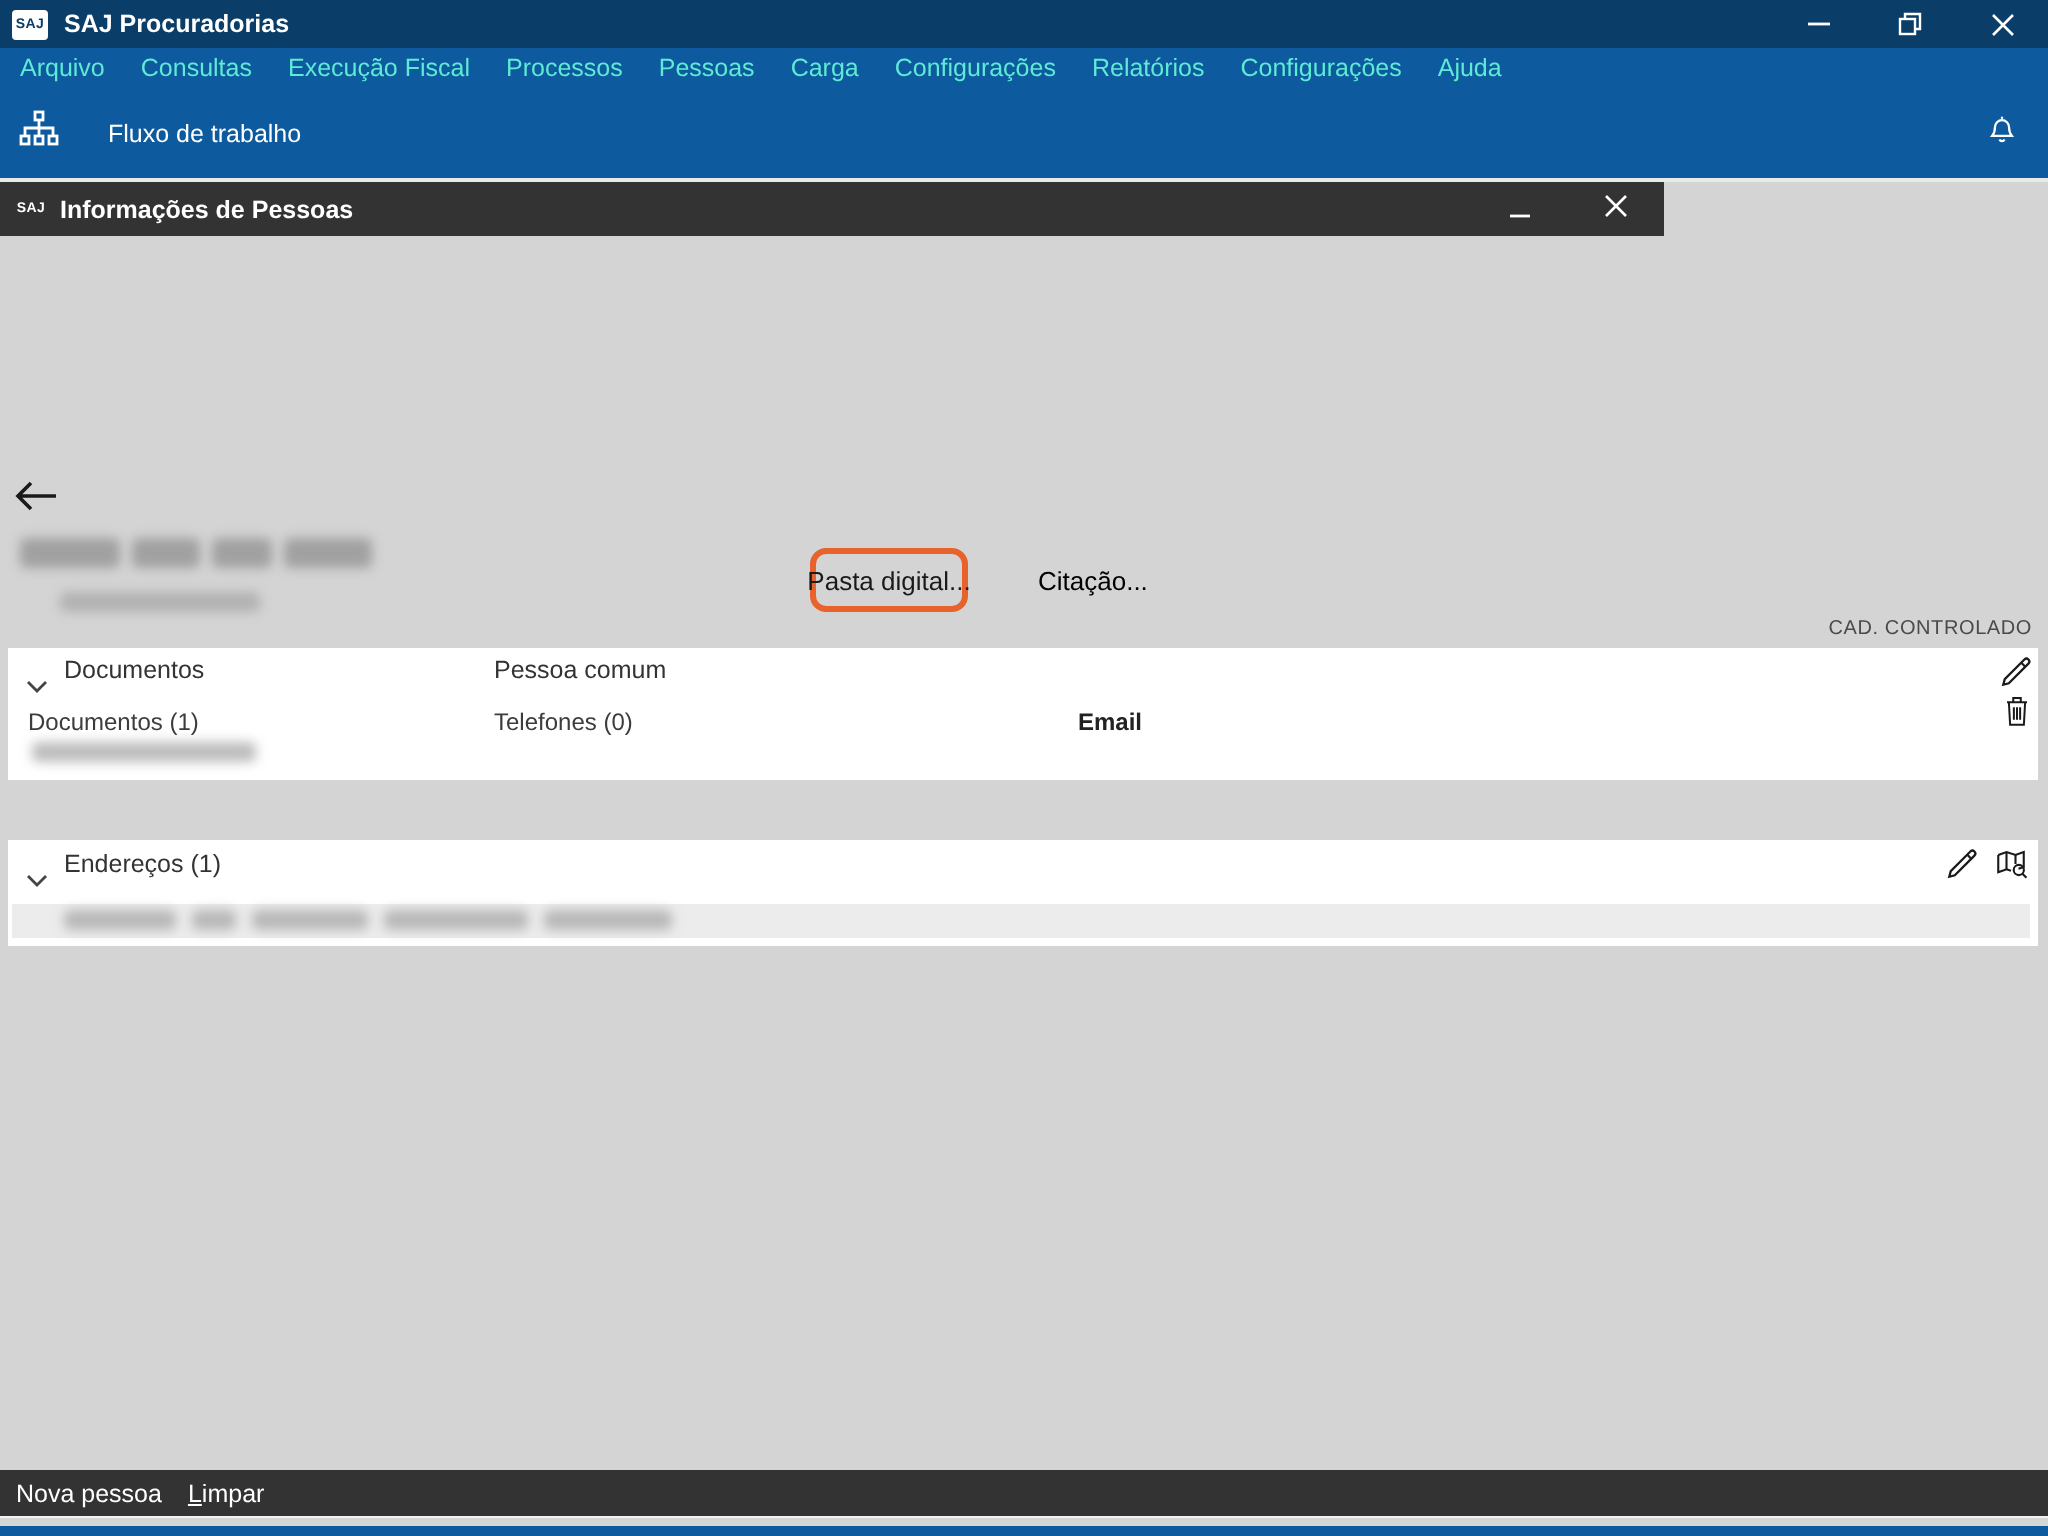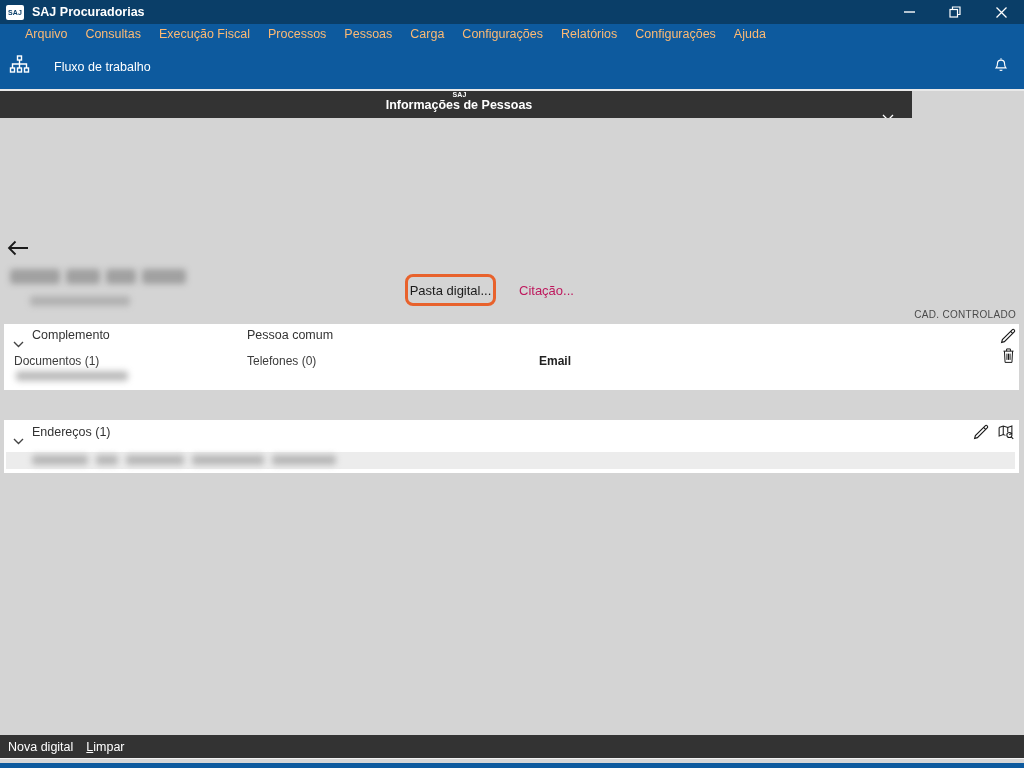--- a/index.html
+++ b/index.html
@@ -17,51 +17,51 @@
   .saj-logo { width:18px; height:15px; background:#fff; border-radius:2px;
     color:#0a3e68; font-weight:bold; font-size:7px; display:flex; align-items:center;
     justify-content:center; letter-spacing:.2px; margin-left:6px; }
   .titlebar .title { font-size:12.5px; font-weight:bold; margin-left:8px; }
   .win-controls { margin-left:auto; display:flex; height:100%; }
   .win-btn { width:46px; height:100%; display:flex; align-items:center; justify-content:center; color:#fff; }
   .win-btn svg { display:block; }
 
   
   .menubar { left:0; top:24px; width:1024px; height:20px; background:#0d5a9e;
-    display:flex; align-items:center; color:#fdba74; padding-left:16px; }
+    display:flex; align-items:center; color:#5eead4; padding-left:1px; }
   .menu-item { font-size:12.5px; padding:0 9px; line-height:20px; white-space:nowrap; }
 
   
   .toolbar { left:0; top:44px; width:1024px; height:45px; background:#0d5a9e;
     display:flex; align-items:center; color:#fff; }
   .tb-workflow { display:flex; align-items:center; gap:24px; margin-left:9px; font-size:12.5px; }
   .tb-bell { margin-left:auto; margin-right:14px; display:flex; align-items:center; }
   .strip-light { left:0; top:89px; width:1024px; height:2px; background:#e9e9e9; }
 
   
-  .childbar { left:0; top:91px; width:912px; height:27px; background:#333333;
-    display:flex; align-items:center; color:#fff;flex-direction:column; }
+  .childbar { left:0; top:91px; width:832px; height:27px; background:#333333;
+    display:flex; align-items:center; color:#fff; }
   .saj-logo-dark { width:17px; height:14px; border-radius:2px; background:transparent;
     color:#fff; font-weight:bold; font-size:7px; display:flex; align-items:center;
     justify-content:center; margin-left:7px; letter-spacing:.2px; }
   .childbar .title { font-size:12.5px; font-weight:bold; margin-left:6px; }
   .child-controls { margin-left:auto; display:flex; height:100%; }
   .child-btn { width:48px; height:100%; display:flex; align-items:center; justify-content:center; color:#fff; }
 
   
   .client { left:0; top:118px; width:1024px; height:617px; background:#d4d4d4; }
   .back-btn { left:7px; top:122px; width:26px; height:20px; display:flex; align-items:center; }
 
   .redact { background:#8f8f8f; border-radius:3px; filter:blur(3px); opacity:.75; }
   .redact.light { background:#a6a6a6; }
 
-  .hl-btn { left:405px; top:156px; width:91px; height:32px; border:3px solid #e8622c;
+  .hl-btn { left:405px; top:156px; width:79px; height:32px; border:3px solid #e8622c;
     border-radius:8px; display:flex; align-items:center; justify-content:center; }
   .hl-btn span { font-size:13px; color:#1a1a1a; white-space:nowrap; }
-  .citacao { left:519px; top:165px; font-size:13px; color:#be185d; }
+  .citacao { left:519px; top:165px; font-size:13px; color:#000000; }
   .cad { right:8px; top:191px; font-size:10px; color:#4a4a4a; letter-spacing:.3px; }
 
   .panel { left:4px; width:1015px; background:#ffffff; }
   .p1 { top:206px; height:66px; }
   .p2 { top:302px; height:53px; }
   .p3 { top:357px; height:41px; }
 
   .sec-head { position:absolute; font-size:12.5px; color:#333; }
   .lbl { position:absolute; font-size:12px; color:#3c3c3c; }
   .lbl.bold { font-weight:bold; color:#222; }
@@ -192,21 +192,21 @@
   </div>
   <span class="abs citacao">Citação...</span>
   <span class="abs cad">CAD. CONTROLADO</span>
 
   <div class="abs panel p1">
     <span class="chev" style="left:9px; top:10px;">
       <svg width="11" height="7" viewBox="0 0 11 7" fill="none" stroke="#444" stroke-width="1.4">
           <path d="M1 1 L5.5 5.5 L10 1"></path>
         </svg>
     </span>
-    <span class="sec-head" style="left:28px; top:4px;">Complemento</span>
+    <span class="sec-head" style="left:28px; top:4px;">Documentos</span>
     <span class="sec-head" style="left:243px; top:4px;">Pessoa comum</span>
     <span class="lbl" style="left:10px; top:30px;">Documentos (1)</span>
     <span class="lbl" style="left:243px; top:30px;">Telefones (0)</span>
     <span class="lbl bold" style="left:523px; top:30px;padding-left:12px;">Email</span>
     <div class="redact light" style="position:absolute; left:12px; top:47px; width:112px; height:10px;"></div>
     <span class="icon-btn" style="left:995px; top:3px;">
       <span>
         <svg width="18" height="18" viewBox="0 0 24 24" fill="none" stroke="#1a1a1a" stroke-width="1.5">
           <path d="M3.5 20.5 L4.5 16.8 L17.6 3.7 A1.9 1.9 0 0 1 20.3 6.4 L7.2 19.5 L3.5 20.5 Z"></path>
           <path d="M15.5 5.8 L18.2 8.5"></path>
@@ -257,17 +257,17 @@
       <div class="redact light" style="position:absolute; left:120px; top:3px; width:58px; height:10px;"></div>
       <div class="redact light" style="position:absolute; left:186px; top:3px; width:72px; height:10px;"></div>
       <div class="redact light" style="position:absolute; left:266px; top:3px; width:64px; height:10px;"></div>
     </div>
   </div>
 
 
 </div>
 
 <div class="abs footer">
-  <span class="footer-link">Nova digital</span>
+  <span class="footer-link">Nova pessoa</span>
   <span class="footer-link"><u>L</u>impar</span>
 </div>
 <div class="abs bottom-gray"></div>
 <div class="abs bottom-blue"></div>
 
 </body></html>

